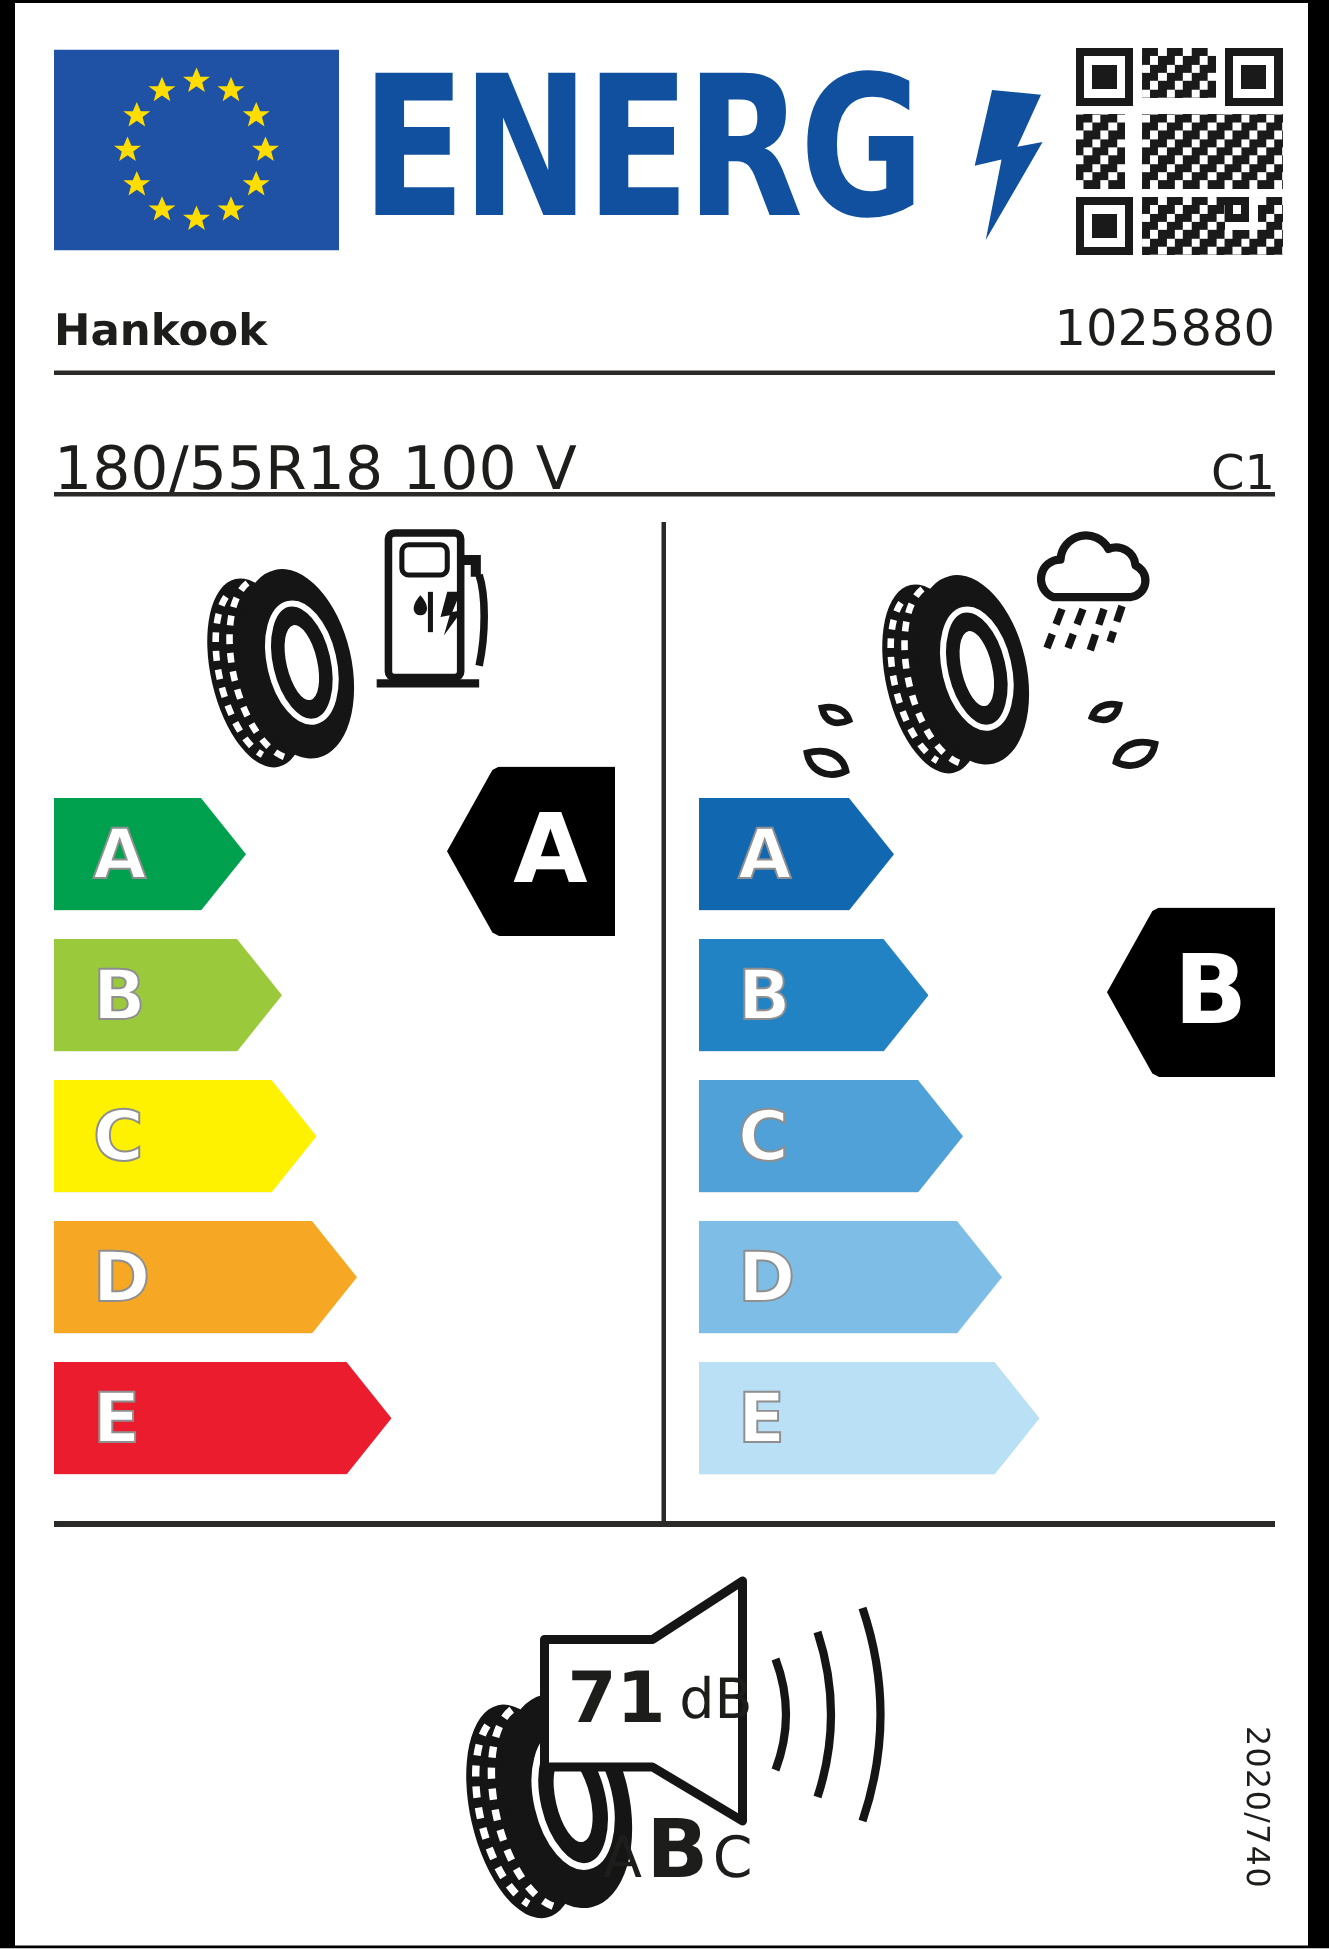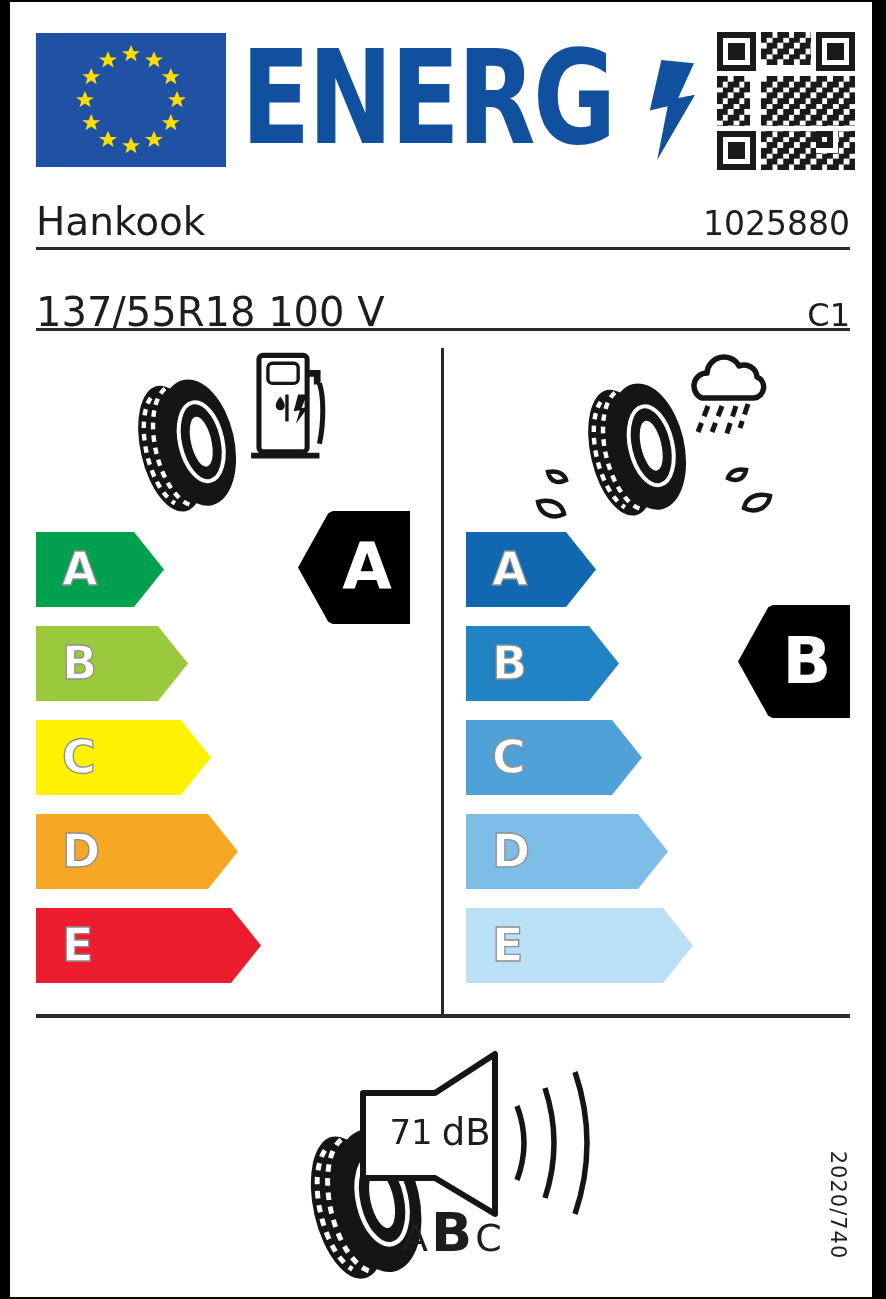--- a/index.html
+++ b/index.html
@@ -25,21 +25,21 @@
     font-size:130px;line-height:100px;font-weight:bold;
     letter-spacing:-3px;color:#10509e;
     transform:scaleX(0.78);transform-origin:left top;
     white-space:nowrap;
   }
   .bolt{left:636px;top:58px;width:56px;height:100px;}
   .qr{left:706px;top:30px;width:140px;height:138px;}
 
   
   .brand-row{left:26px;top:197px;width:814px;display:flex;justify-content:space-between;align-items:baseline;}
-  .brand{font-size:39px;font-weight:normal;}
+  .brand{font-size:29px;font-weight:bold;}
   .product-id{font-size:33px;margin-left:24px;}
   .rule{left:26px;width:814px;height:3px;background:#2b2a29;}
   .rule1{top:245px;}
   .rule2{top:326px;}
   .size-row{left:26px;top:266px;width:814px;display:flex;justify-content:space-between;align-items:baseline;}
   .tire-size{font-size:40px;}
   .tire-class{font-size:32px;margin-top:28px;}
 
   
   .fuel-icon{left:112px;top:346px;width:222px;height:170px;}
@@ -72,21 +72,21 @@
   .fuel-rating{left:288px;top:511px;}
   .wet-rating{left:728px;top:605px;}
 
   .rule3{top:1012px;height:4px;}
 
   
   .noise-area{left:0;top:1040px;width:862px;height:257px;}
   .noise-tire{left:290px;top:78px;width:132px;height:167px;}
   .speaker{left:350px;top:6px;width:300px;height:180px;}
   .db-box{left:352px;top:55px;width:132px;height:70px;display:flex;align-items:center;justify-content:center;gap:9px;}
-  .db-value{font-size:34px;font-weight:normal;margin-left:24px;}
+  .db-value{font-size:47px;font-weight:bold;margin-left:24px;}
   .db-unit{font-size:37px;}
   .noise-classes{left:392px;top:164px;display:flex;align-items:flex-end;letter-spacing:3px;}
   .abc-a,.abc-c{font-size:38px;line-height:44px;}
   .abc-b{font-size:54px;line-height:54px;font-weight:bold;}
 
   .reg-text{
     left:758px;top:1191px;width:140px;height:24px;
     transform:rotate(90deg);
     font-size:21px;letter-spacing:1px;text-align:center;line-height:24px;
   }
@@ -171,21 +171,21 @@
     </g>
   </svg>
 
   <div class="abs brand-row">
     <span class="brand">Hankook</span>
     <span class="product-id">1025880</span>
   </div>
   <div class="abs rule rule1"></div>
 
   <div class="abs size-row">
-    <span class="tire-size">137/55R18 100 V</span>
+    <span class="tire-size">180/55R18 100 V</span>
     <span class="tire-class">C1</span>
   </div>
   <div class="abs rule rule2"></div>
 
   <svg class="abs fuel-icon" viewBox="0 0 222 170">
     <use href="#tire" x="6" y="24" width="118" height="146"></use>
     <g transform="translate(128,4) scale(0.56)" fill="none" stroke="#151515">
       <path d="M2,185 h122" stroke-width="10"></path>
       <rect x="16" y="6" width="86" height="172" rx="7" stroke-width="9" fill="#fff"></rect>
       <rect x="32" y="20" width="54" height="36" rx="8" stroke-width="6"></rect>

